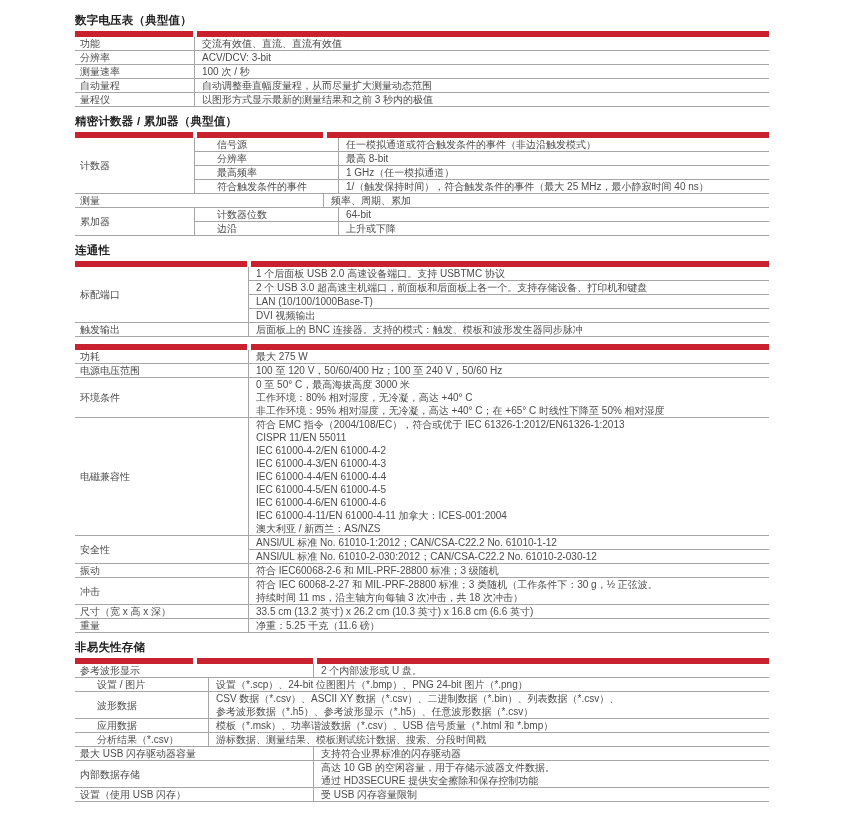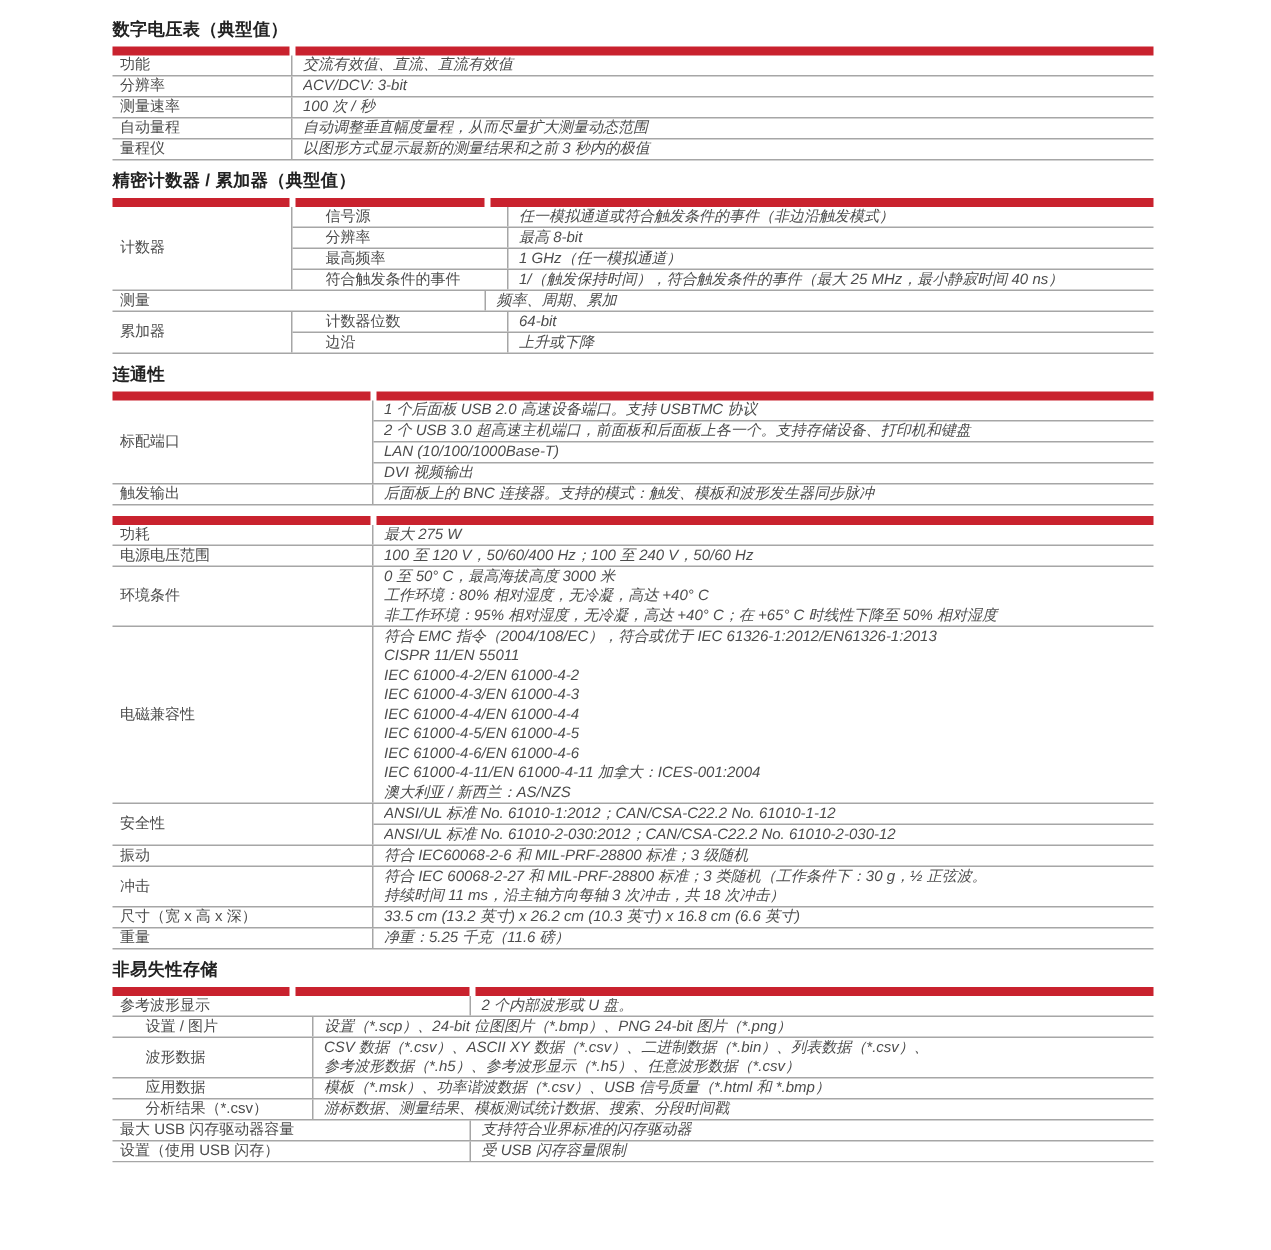--- a/index.html
+++ b/index.html
@@ -47,21 +47,21 @@
   .cell + .cell{ border-top:1px solid var(--line); }
   .sub{
     display:flex; flex-direction:column; justify-content:center;
     padding:0 4px 0 6px;
     border-right:1px solid var(--line);
     margin-left:16px;
   }
   .cell{
     padding:0 4px 0 7px;
     min-width:0; flex:1;
-    display:flex; flex-direction:column; justify-content:center;font-style:italic;
+    display:flex; flex-direction:column; justify-content:center;
   }
   .line{
     line-height:13px; height:13px;
     white-space:nowrap; overflow:hidden;
   }
 </style>
 </head>
 <body>
 
 <div class="sheet" id="sheet">
@@ -415,20 +415,31 @@
           <div class="lbl" style="flex: 0 0 239px;">
             <div class="line">最大 USB 闪存驱动器容量</div>
           </div>
           <div class="stack">
             <div class="cell">
               <div class="line">支持符合业界标准的闪存驱动器</div>
             </div>
           </div>
         </div>
         <div class="row">
+          <div class="lbl center" style="flex: 0 0 239px;">
+            <div class="line">内部数据存储</div>
+          </div>
+          <div class="stack">
+            <div class="cell">
+              <div class="line">高达 10 GB 的空闲容量，用于存储示波器文件数据。</div>
+              <div class="line">通过 HD3SECURE 提供安全擦除和保存控制功能</div>
+            </div>
+          </div>
+        </div>
+        <div class="row">
           <div class="lbl" style="flex: 0 0 239px;">
             <div class="line">设置（使用 USB 闪存）</div>
           </div>
           <div class="stack">
             <div class="cell">
               <div class="line">受 USB 闪存容量限制</div>
             </div>
           </div>
         </div>
       </div>

